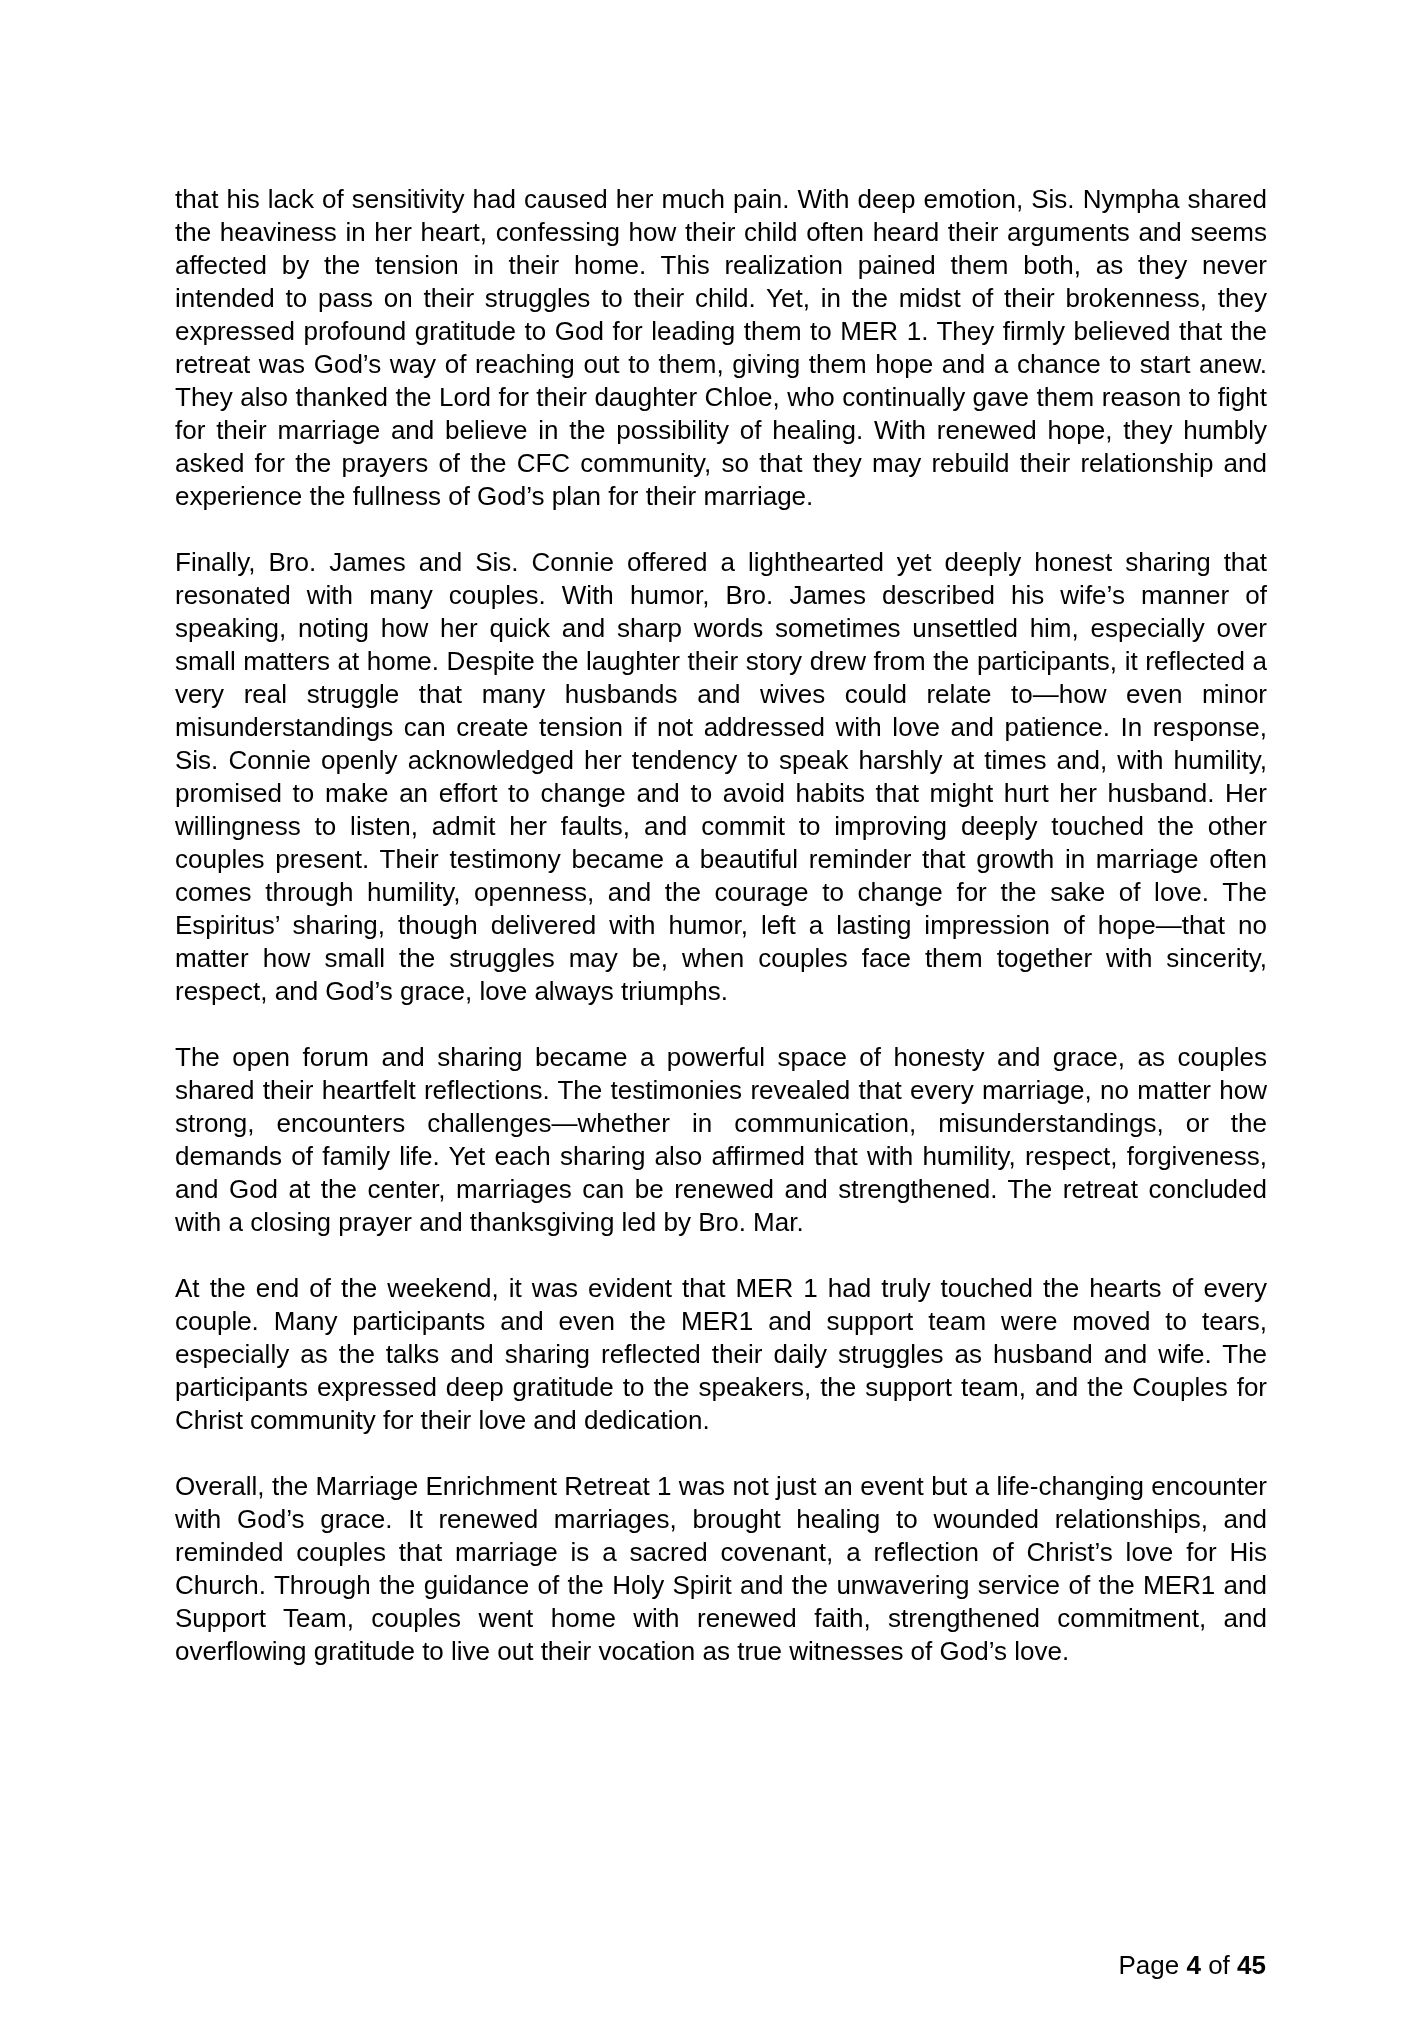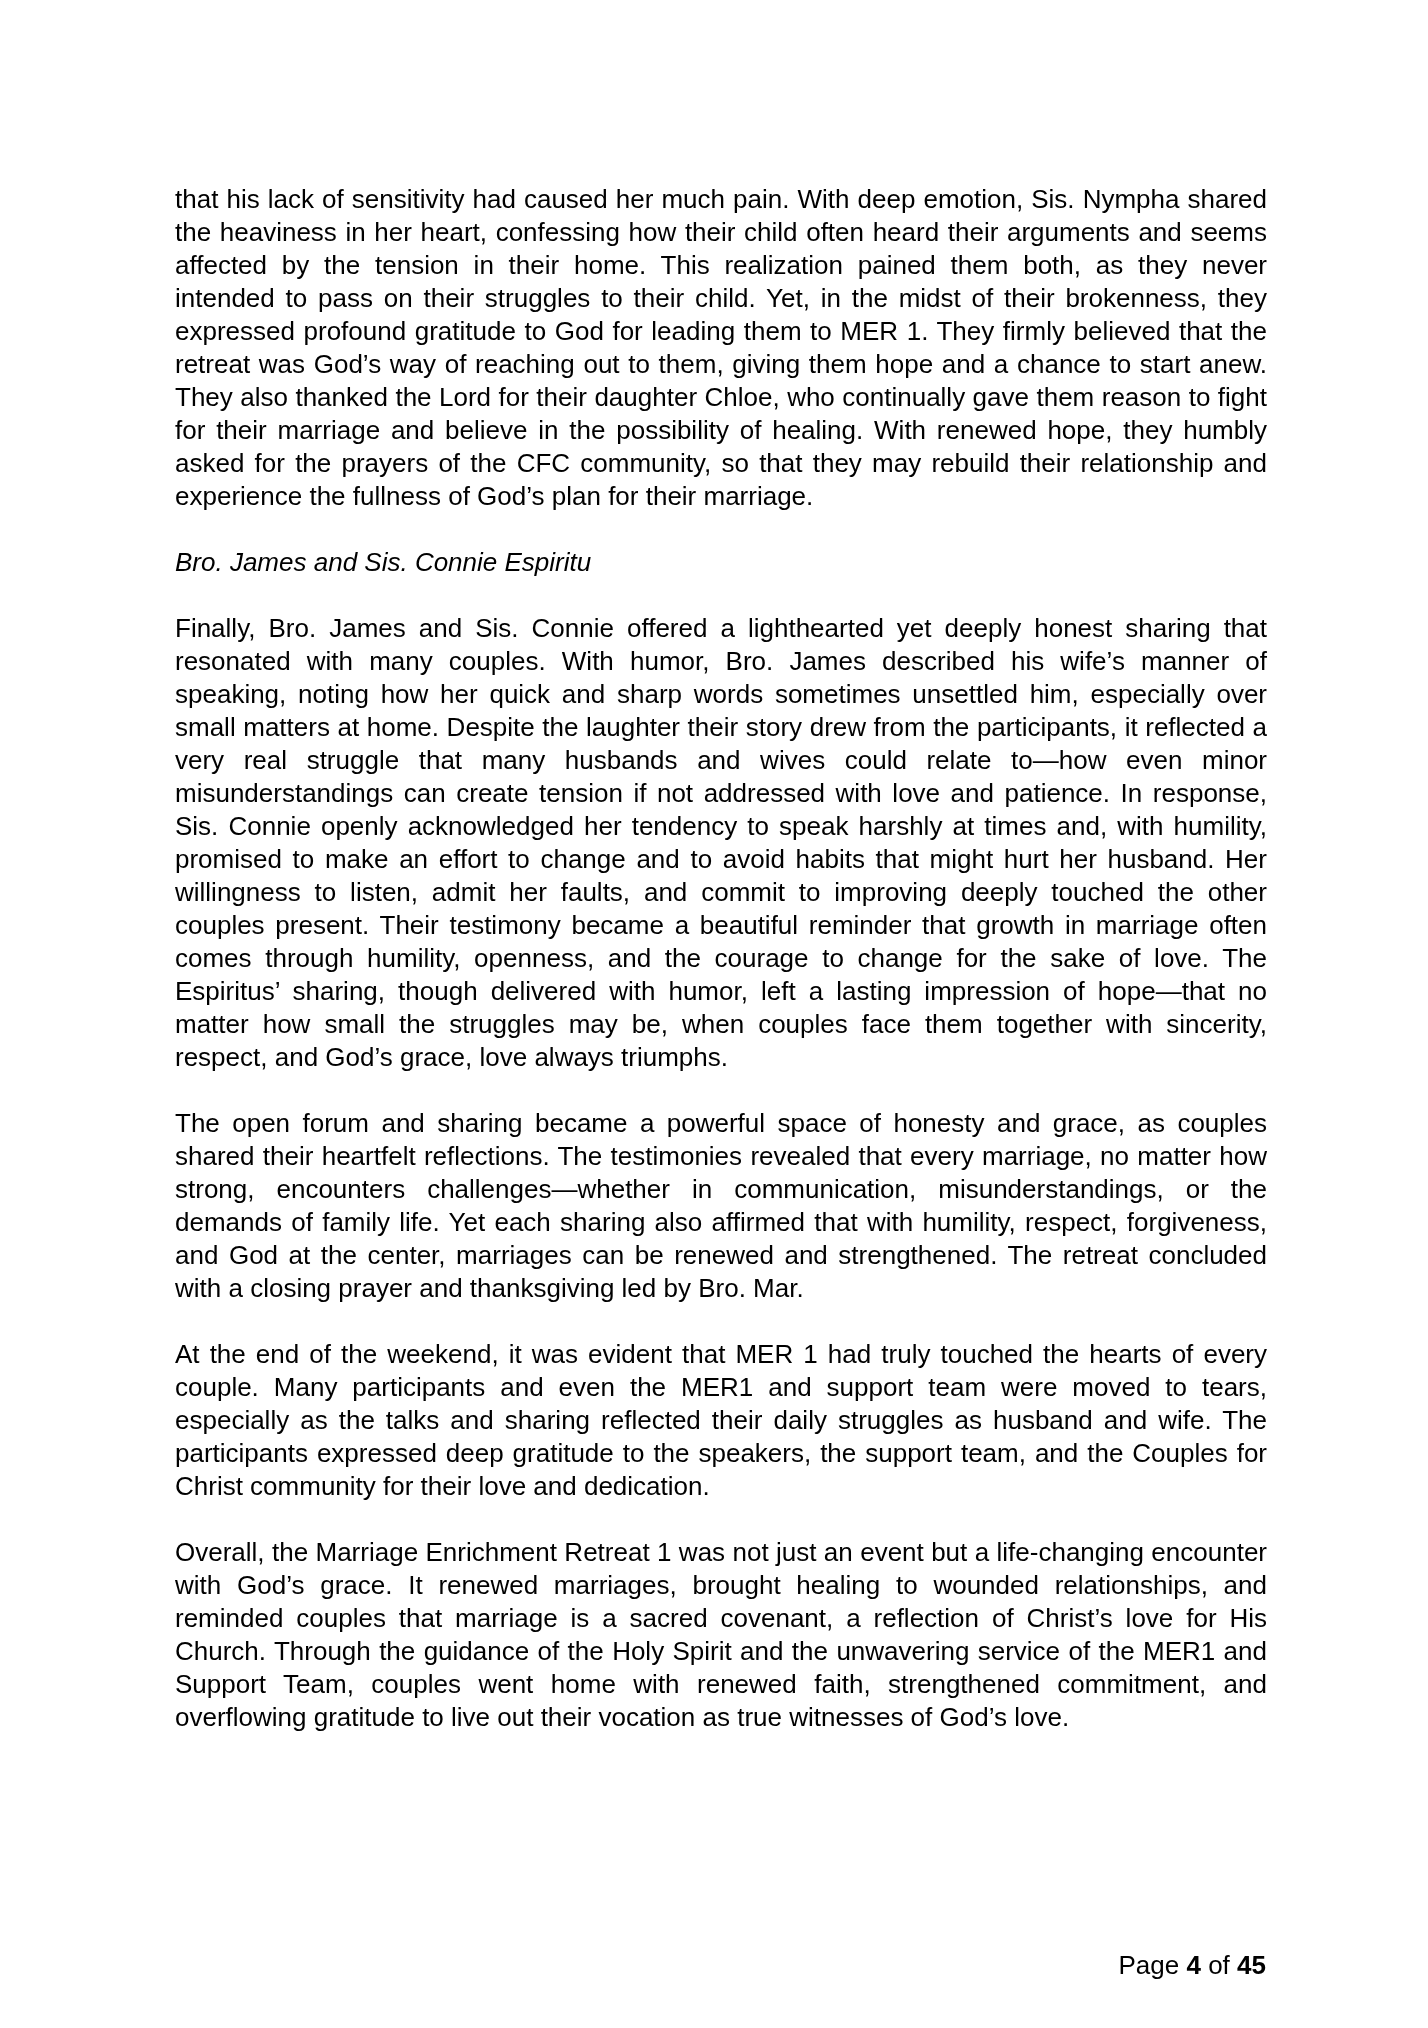--- a/index.html
+++ b/index.html
@@ -50,21 +50,20 @@
   .bold { font-weight: bold; }
 </style>
 </head>
 <body>
 
 <div class="page">
 
   <div class="content">
     <p class="body-para">that his lack of sensitivity had caused her much pain. With deep emotion, Sis. Nympha shared the heaviness in her heart, confessing how their child often heard their arguments and seems affected by the tension in their home. This realization pained them both, as they never intended to pass on their struggles to their child. Yet, in the midst of their brokenness, they expressed profound gratitude to God for leading them to MER 1. They firmly believed that the retreat was God’s way of reaching out to them, giving them hope and a chance to start anew. They also thanked the Lord for their daughter Chloe, who continually gave them reason to fight for their marriage and believe in the possibility of healing. With renewed hope, they humbly asked for the prayers of the CFC community, so that they may rebuild their relationship and experience the fullness of God’s plan for their marriage.</p>
 
-    <p class="heading-para">Bro. James and Sis. Connie Espiritu</p>
 
     <p class="body-para">Finally, Bro. James and Sis. Connie offered a lighthearted yet deeply honest sharing that resonated with many couples. With humor, Bro. James described his wife’s manner of speaking, noting how her quick and sharp words sometimes unsettled him, especially over small matters at home. Despite the laughter their story drew from the participants, it reflected a very real struggle that many husbands and wives could relate to—how even minor misunderstandings can create tension if not addressed with love and patience. In response, Sis. Connie openly acknowledged her tendency to speak harshly at times and, with humility, promised to make an effort to change and to avoid habits that might hurt her husband. Her willingness to listen, admit her faults, and commit to improving deeply touched the other couples present. Their testimony became a beautiful reminder that growth in marriage often comes through humility, openness, and the courage to change for the sake of love. The Espiritus’ sharing, though delivered with humor, left a lasting impression of hope—that no matter how small the struggles may be, when couples face them together with sincerity, respect, and God’s grace, love always triumphs.</p>
 
     <p class="body-para">The open forum and sharing became a powerful space of honesty and grace, as couples shared their heartfelt reflections. The testimonies revealed that every marriage, no matter how strong, encounters challenges—whether in communication, misunderstandings, or the demands of family life. Yet each sharing also affirmed that with humility, respect, forgiveness, and God at the center, marriages can be renewed and strengthened. The retreat concluded with a closing prayer and thanksgiving led by Bro. Mar.</p>
 
     <p class="body-para">At the end of the weekend, it was evident that MER 1 had truly touched the hearts of every couple. Many participants and even the MER1 and support team were moved to tears, especially as the talks and sharing reflected their daily struggles as husband and wife. The participants expressed deep gratitude to the speakers, the support team, and the Couples for Christ community for their love and dedication.</p>
 
     <p class="body-para">Overall, the Marriage Enrichment Retreat 1 was not just an event but a life-changing encounter with God’s grace. It renewed marriages, brought healing to wounded relationships, and reminded couples that marriage is a sacred covenant, a reflection of Christ’s love for His Church. Through the guidance of the Holy Spirit and the unwavering service of the MER1 and Support Team, couples went home with renewed faith, strengthened commitment, and overflowing gratitude to live out their vocation as true witnesses of God’s love.</p>
   </div>
 

